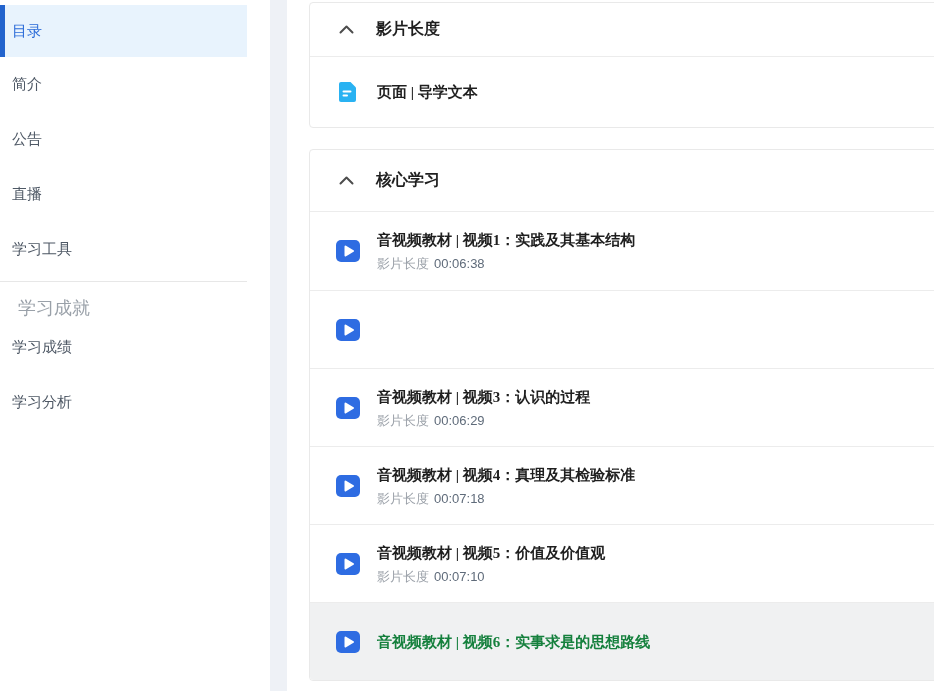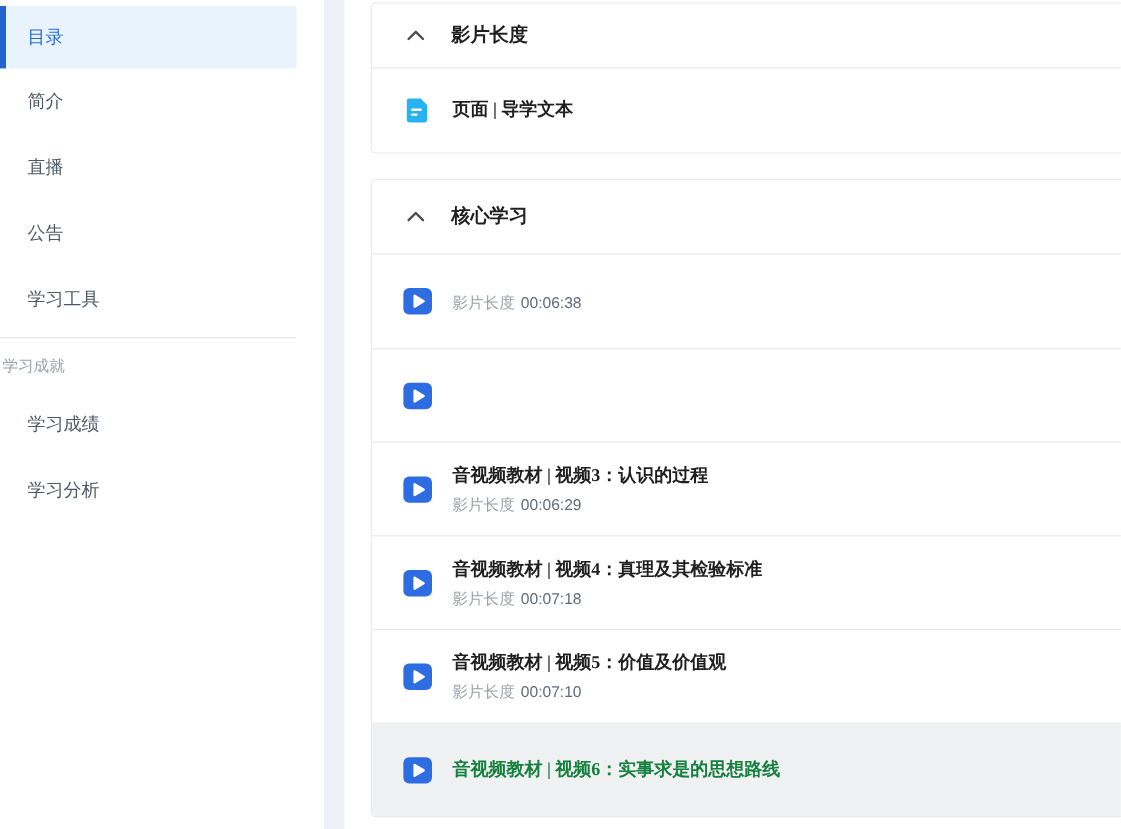--- a/index.html
+++ b/index.html
@@ -16,42 +16,42 @@
     position: absolute;
     left: 0; top: 0;
     width: 247px;
     padding-top: 5px;
     background: #ffffff;
   }
   .side-item {
     height: 55px;
     display: flex;
     align-items: center;
-    padding-left: 18px;
+    padding-left: 7px;
     font-size: 15px;
     color: #4e5865;
     cursor: pointer;
     border-left: 5px solid transparent;
   }
   .side-item.active {
     background: #e8f3fd;
     border-left: 5px solid #2263cd;
     color: #2a6bd8;
     height: 52px;
   }
   .side-divider {
     height: 1px;
     background: #e7e7e7;
     margin: 4px 0 14px 0;
   }
   .side-section-label {
-    font-size: 13px;
+    font-size: 18px;
     color: #9aa1a9;
-    padding-left: 2px;
-    margin-bottom: 12px;
+    padding-left: 18px;
+    margin-bottom: 0;
   }
 
   
   .scroll-band {
     position: absolute;
     left: 270px; top: 0;
     width: 17px; height: 691px;
     background: #eef1f6;
   }
 
@@ -120,24 +120,24 @@
 <body>
 
 <aside class="sidebar">
   <div class="side-item active">
     <span>目录</span>
   </div>
   <div class="side-item">
     <span>简介</span>
   </div>
   <div class="side-item">
+    <span>公告</span>
+  </div>
+  <div class="side-item">
     <span>直播</span>
-  </div>
-  <div class="side-item">
-    <span>公告</span>
   </div>
   <div class="side-item">
     <span>学习工具</span>
   </div>
 
   <div class="side-divider"></div>
 
   <div class="side-section-label">学习成就</div>
 
   <div class="side-item">
@@ -186,20 +186,21 @@
     <div class="card-divider"></div>
 
     <div class="item-row video-row">
       <span class="item-icon">
         <svg width="24" height="24" viewBox="0 0 24 24">
           <rect x="0" y="1" width="24" height="22" rx="5" fill="#2e6ce2"></rect>
           <polygon points="9.5,7.5 17,12 9.5,16.5" fill="#ffffff" stroke="#ffffff" stroke-width="2" stroke-linejoin="round"></polygon>
         </svg>
       </span>
       <span>
+        <div class="item-title">音视频教材 | 视频1：实践及其基本结构</div>
         <div class="item-sub">
           <span>影片长度</span><span class="dur">00:06:38</span>
         </div>
       </span>
     </div>
 
     <div class="item-row video-row">
       <span class="item-icon">
         <svg width="24" height="24" viewBox="0 0 24 24">
           <rect x="0" y="1" width="24" height="22" rx="5" fill="#2e6ce2"></rect>

